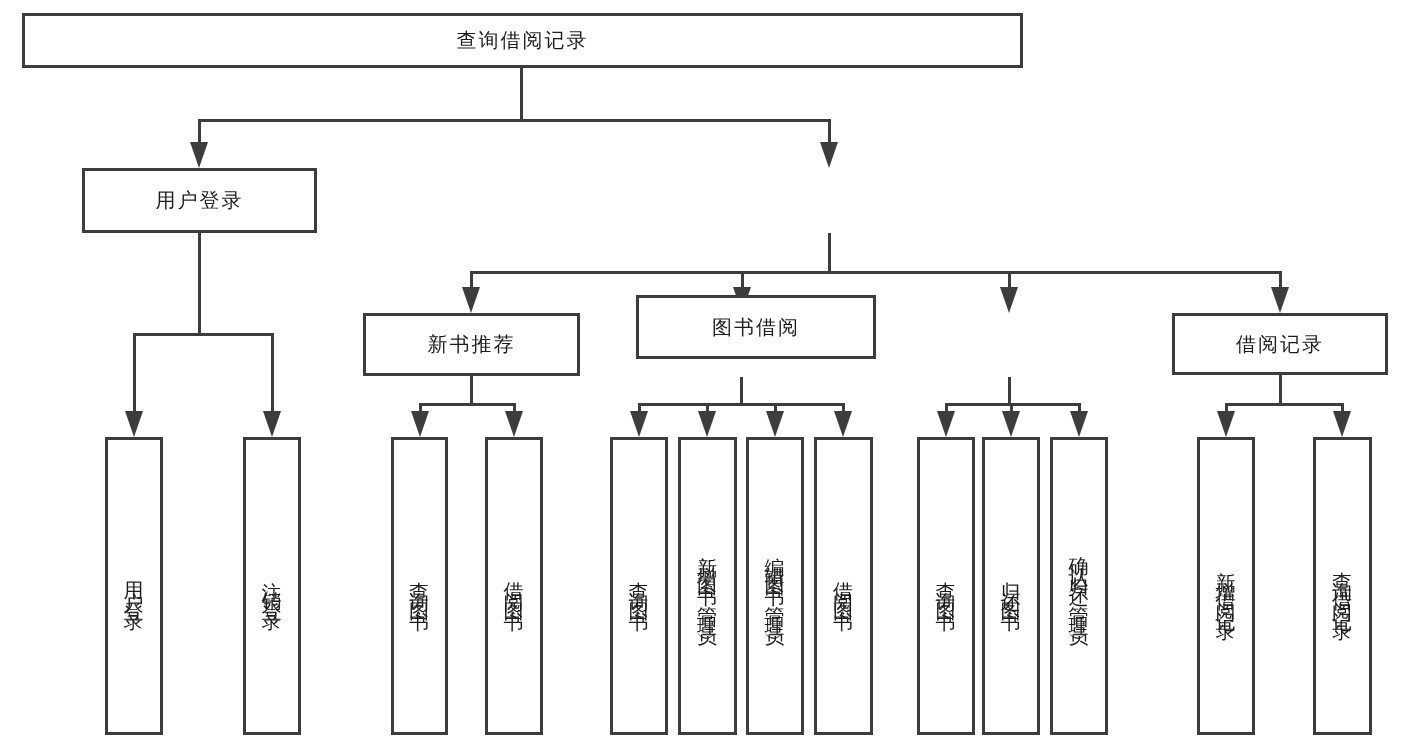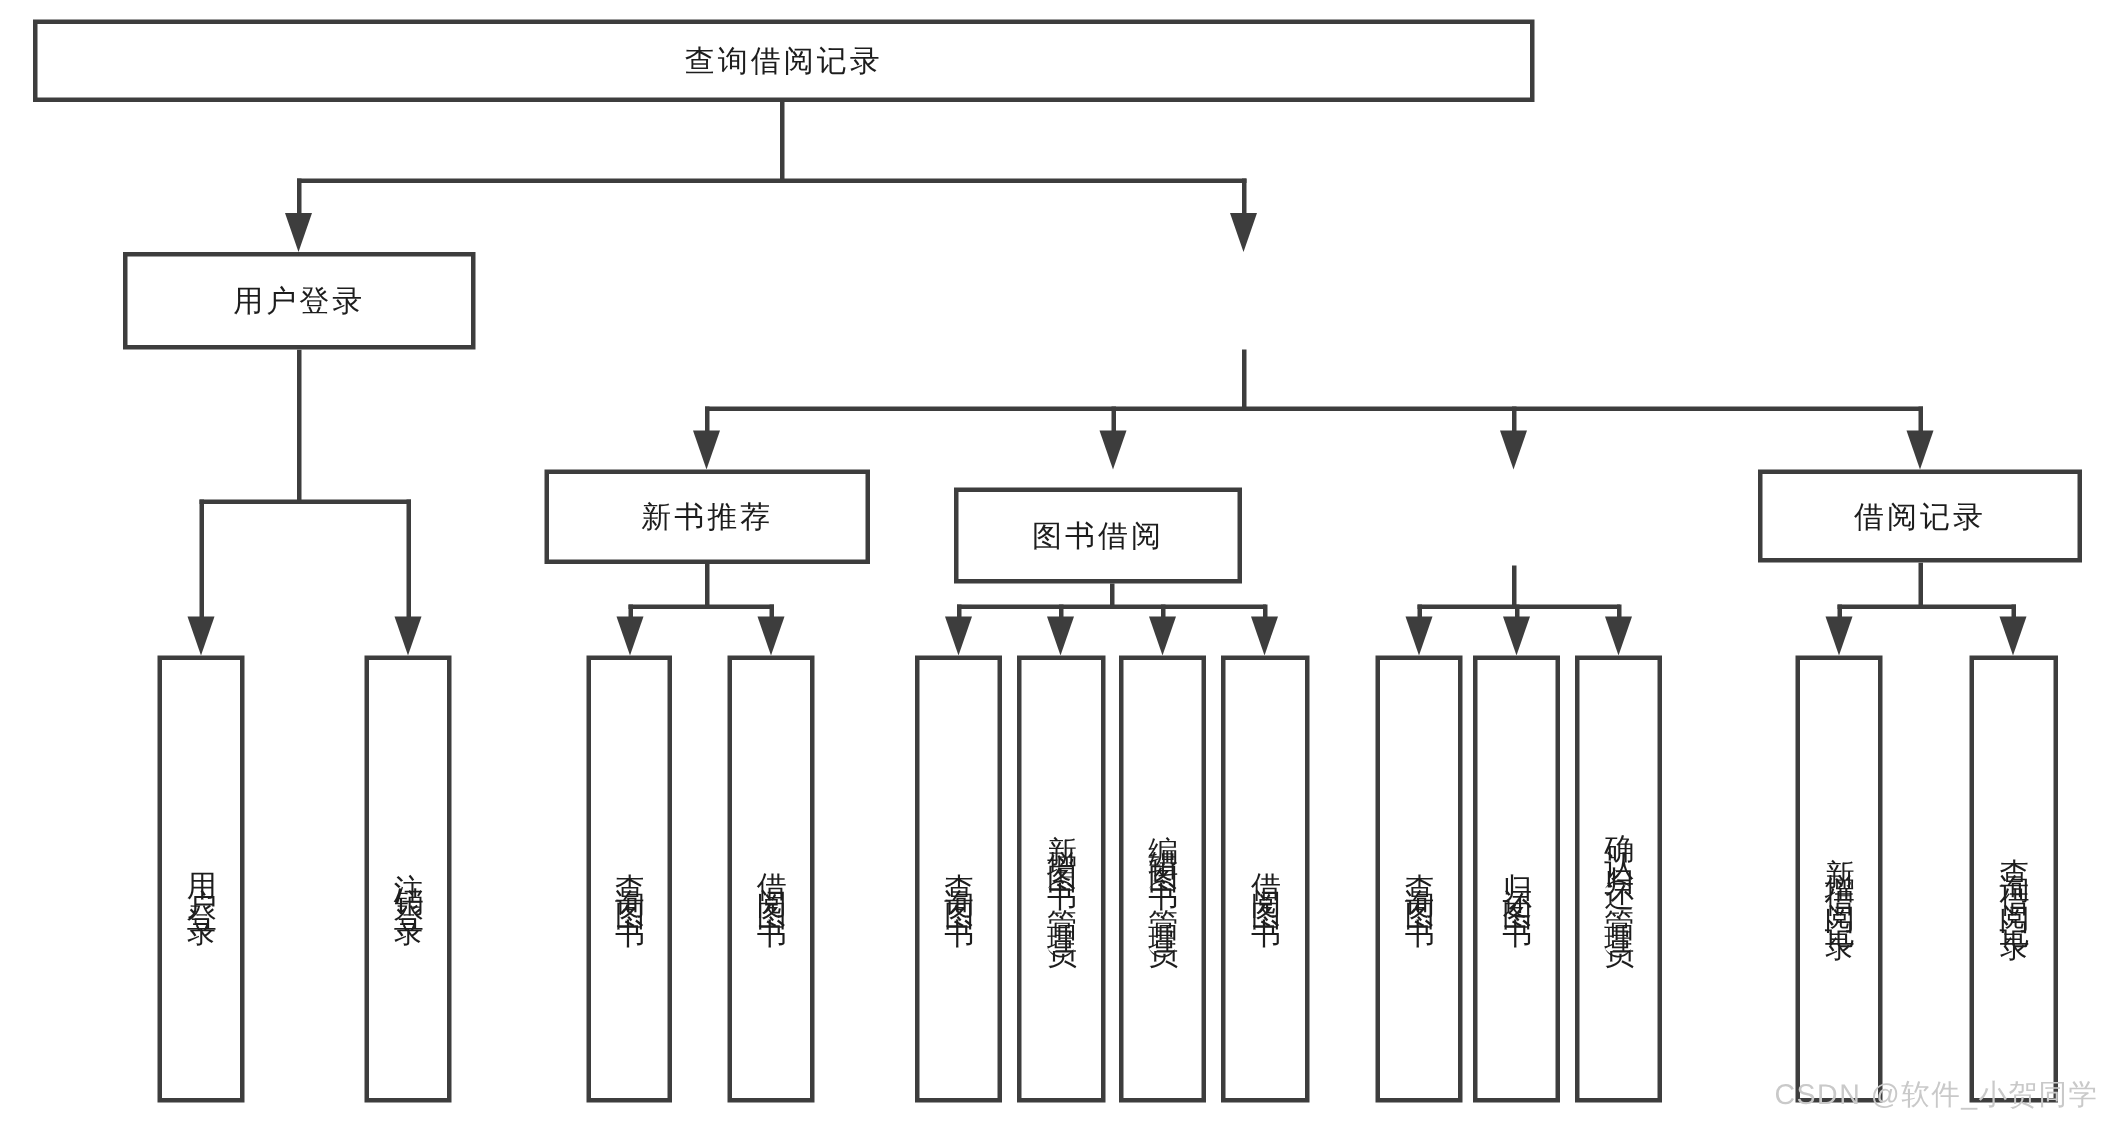--- a/index.html
+++ b/index.html
@@ -56,21 +56,21 @@
 </head>
 <body>
 
 <div id="stage">
 
   <div class="box hbox" style="left:22px;top:13px;width:1001px;height:55px">查询借阅记录</div>
 
   <div class="box hbox" style="left:82px;top:168px;width:235px;height:65px">用户登录</div>
 
   <div class="box hbox" style="left:363px;top:313px;width:217px;height:63px">新书推荐</div>
-  <div class="box hbox" style="left:636px;top:325px;width:192px;height:64px">图书借阅</div>
+  <div class="box hbox" style="left:636px;top:295px;width:240px;height:64px">图书借阅</div>
   <div class="box hbox" style="left:1172px;top:313px;width:216px;height:62px">借阅记录</div>
 
   <div class="box vbox" style="left:105px;top:437px;width:58px;height:298px">用户登录</div>
   <div class="box vbox" style="left:243px;top:437px;width:58px;height:298px">注销登录</div>
 
   <div class="box vbox" style="left:391px;top:437px;width:57px;height:298px">查询图书</div>
   <div class="box vbox" style="left:485px;top:437px;width:58px;height:298px">借阅图书</div>
 
   <div class="box vbox" style="left:610px;top:437px;width:58px;height:298px">查询图书</div>
   <div class="box vbox" style="left:678px;top:437px;width:59px;height:298px">新增图书（管理员）</div>
@@ -136,14 +136,13 @@
   <div class="vl" style="left:1078px;top:403px;height:9px"></div>
   <div class="arrow" style="left:1070px;top:411px"></div>
 
   <div class="vl" style="left:1279px;top:375px;height:31px"></div>
   <div class="hl" style="left:1225px;top:403px;width:119px"></div>
   <div class="vl" style="left:1225px;top:403px;height:9px"></div>
   <div class="arrow" style="left:1217px;top:411px"></div>
   <div class="vl" style="left:1341px;top:403px;height:9px"></div>
   <div class="arrow" style="left:1333px;top:411px"></div>
 
-  <div class="watermark">CSDN @软件_小贺同学</div>
 </div>
 
 </body></html>

